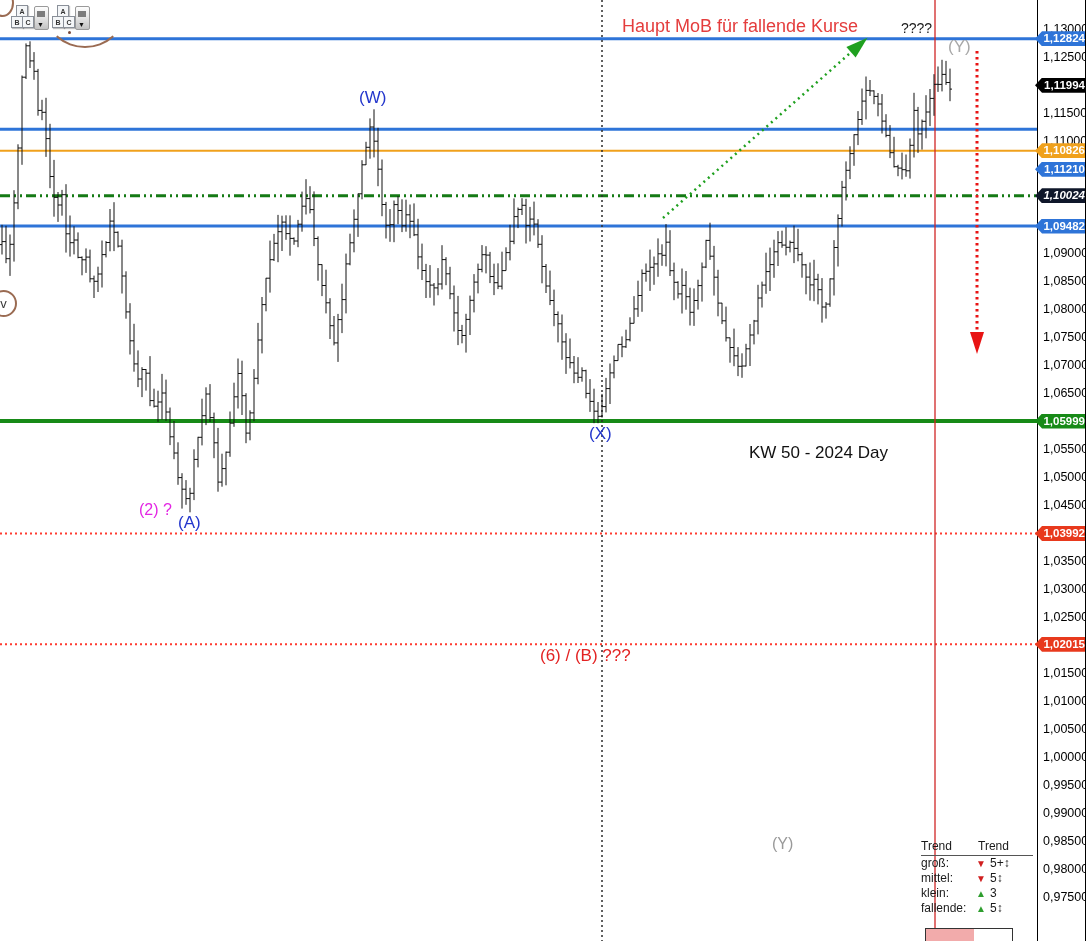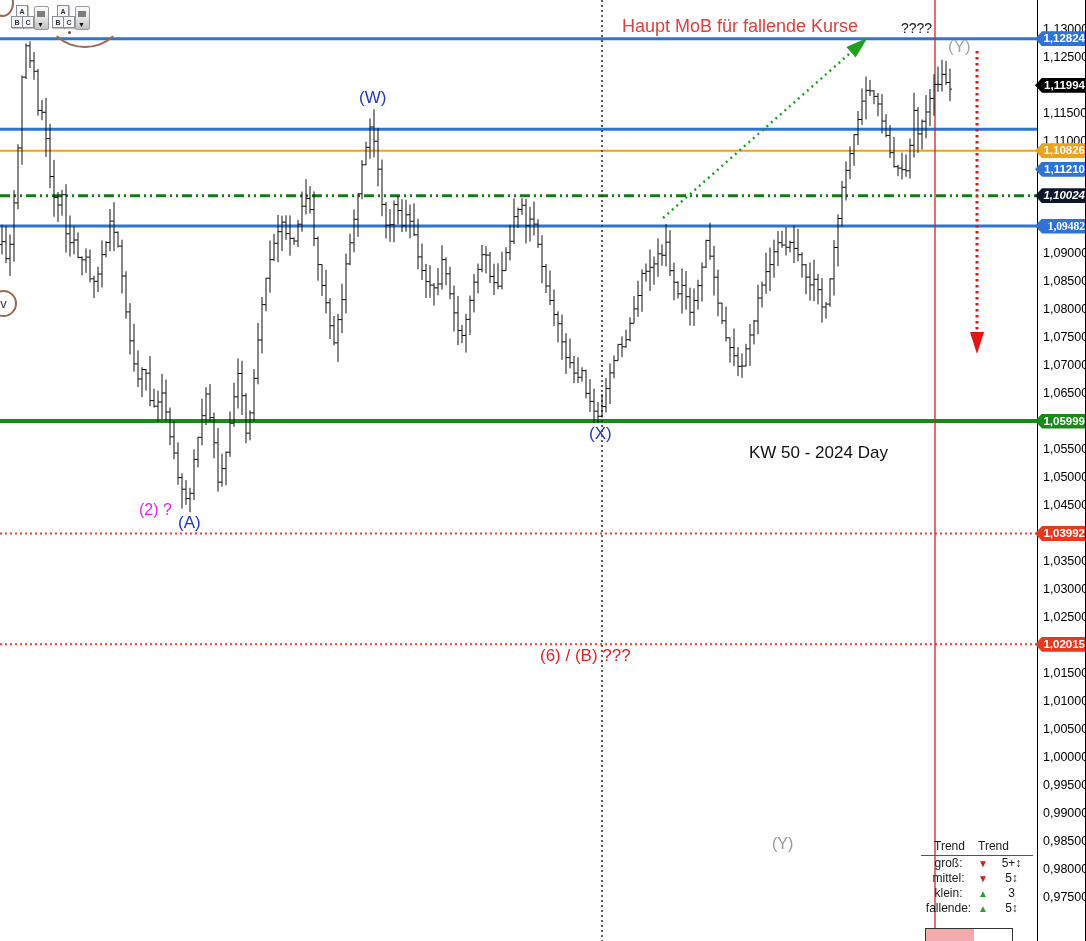--- a/index.html
+++ b/index.html
@@ -26,21 +26,21 @@
        box-shadow:1px 1px 1px rgba(0,0,0,.25);}
   .dd-btn{position:absolute;width:13px;height:22px;border:1px solid #9a9a9a;border-radius:2px;
           background:linear-gradient(#fdfdfd,#e8e8e8 45%,#c2c2c2);}
   .dd-btn .bar{position:absolute;left:2px;top:4px;width:8px;height:6px;background:#7d7d7d;}
   .dd-btn .arr{position:absolute;left:2px;bottom:1px;font-size:7px;color:#111;line-height:7px;}
   .arc{position:absolute;border:2px solid #9a6b52;border-top:none;
        border-radius:0 0 50% 50% / 0 0 100% 100%;border-left-color:transparent;border-right-color:transparent;}
   .corner-circle{position:absolute;border:2px solid #9a6b52;border-radius:50%;}
   .dot{position:absolute;width:3px;height:3px;background:#7a4a3a;border-radius:50%;}
   
-  #trend-table{position:absolute;left:921px;top:839px;width:112px;font-size:12px;color:#1a1a1a;text-align:center;}
+  #trend-table{position:absolute;left:921px;top:839px;width:112px;font-size:12px;color:#1a1a1a;}
   #trend-table .tt-head{display:flex;border-bottom:1px solid #555;padding-bottom:2px;}
   #trend-table .tt-head span:first-child{width:57px;}
   .tt-row{display:flex;height:15px;line-height:15px;}
   .tt-row .lbl{width:55px;}
   .tt-row .sym{width:14px;font-size:10px;}
   .tt-row .val{flex:1;}
   
   #mini-box{position:absolute;left:925px;top:928px;width:86px;height:13px;border:1px solid #333;background:#fff;}
   #mini-box .fill{position:absolute;left:0;top:0;height:100%;width:48px;background:#f2abab;}
 </style>
@@ -100,21 +100,21 @@
         <span class="tick" style="top: 806px;">0,99000</span>
         <span class="tick" style="top: 834px;">0,98500</span>
         <span class="tick" style="top: 862px;">0,98000</span>
         <span class="tick" style="top: 890px;">0,97500</span>
       </div>
     <div id="axis-badges">
         <div class="badge" style="top: 31.356px; background: rgb(46, 116, 216);">1,12824</div>
         <div class="badge" style="top: 121.74px; background: rgb(46, 116, 216); margin-top: 40px;">1,11210</div>
         <div class="badge" style="top: 143.244px; background: rgb(240, 161, 28);">1,10826</div>
         <div class="badge" style="top: 188.156px; background: #0f172a; font-style: italic;">1,10024</div>
-        <div class="badge" style="top: 218.508px; background: rgb(46, 116, 216); font-family: Liberation Serif, serif;">1,09482</div>
+        <div class="badge" style="top: 218.508px; background: rgb(46, 116, 216);">1,09482</div>
         <div class="badge" style="top: 413.556px; background: rgb(23, 138, 23);">1,05999</div>
         <div class="badge" style="top: 525.948px; background: rgb(232, 57, 29);">1,03992</div>
         <div class="badge" style="top: 636.66px; background: rgb(232, 57, 29);">1,02015</div>
         <div class="badge" style="top: 77.836px; background: rgb(0, 0, 0);">1,11994</div>
       </div>
   </div>
 
   <div id="annotations">
       <div class="ann" style="left: 622px; top: 16px; color: rgb(228, 61, 61); font-size: 18px;">Haupt MoB für fallende Kurse</div>
       <div class="ann" style="left: 901px; top: 20px; color: rgb(26, 26, 26); font-size: 14px;">????</div>

